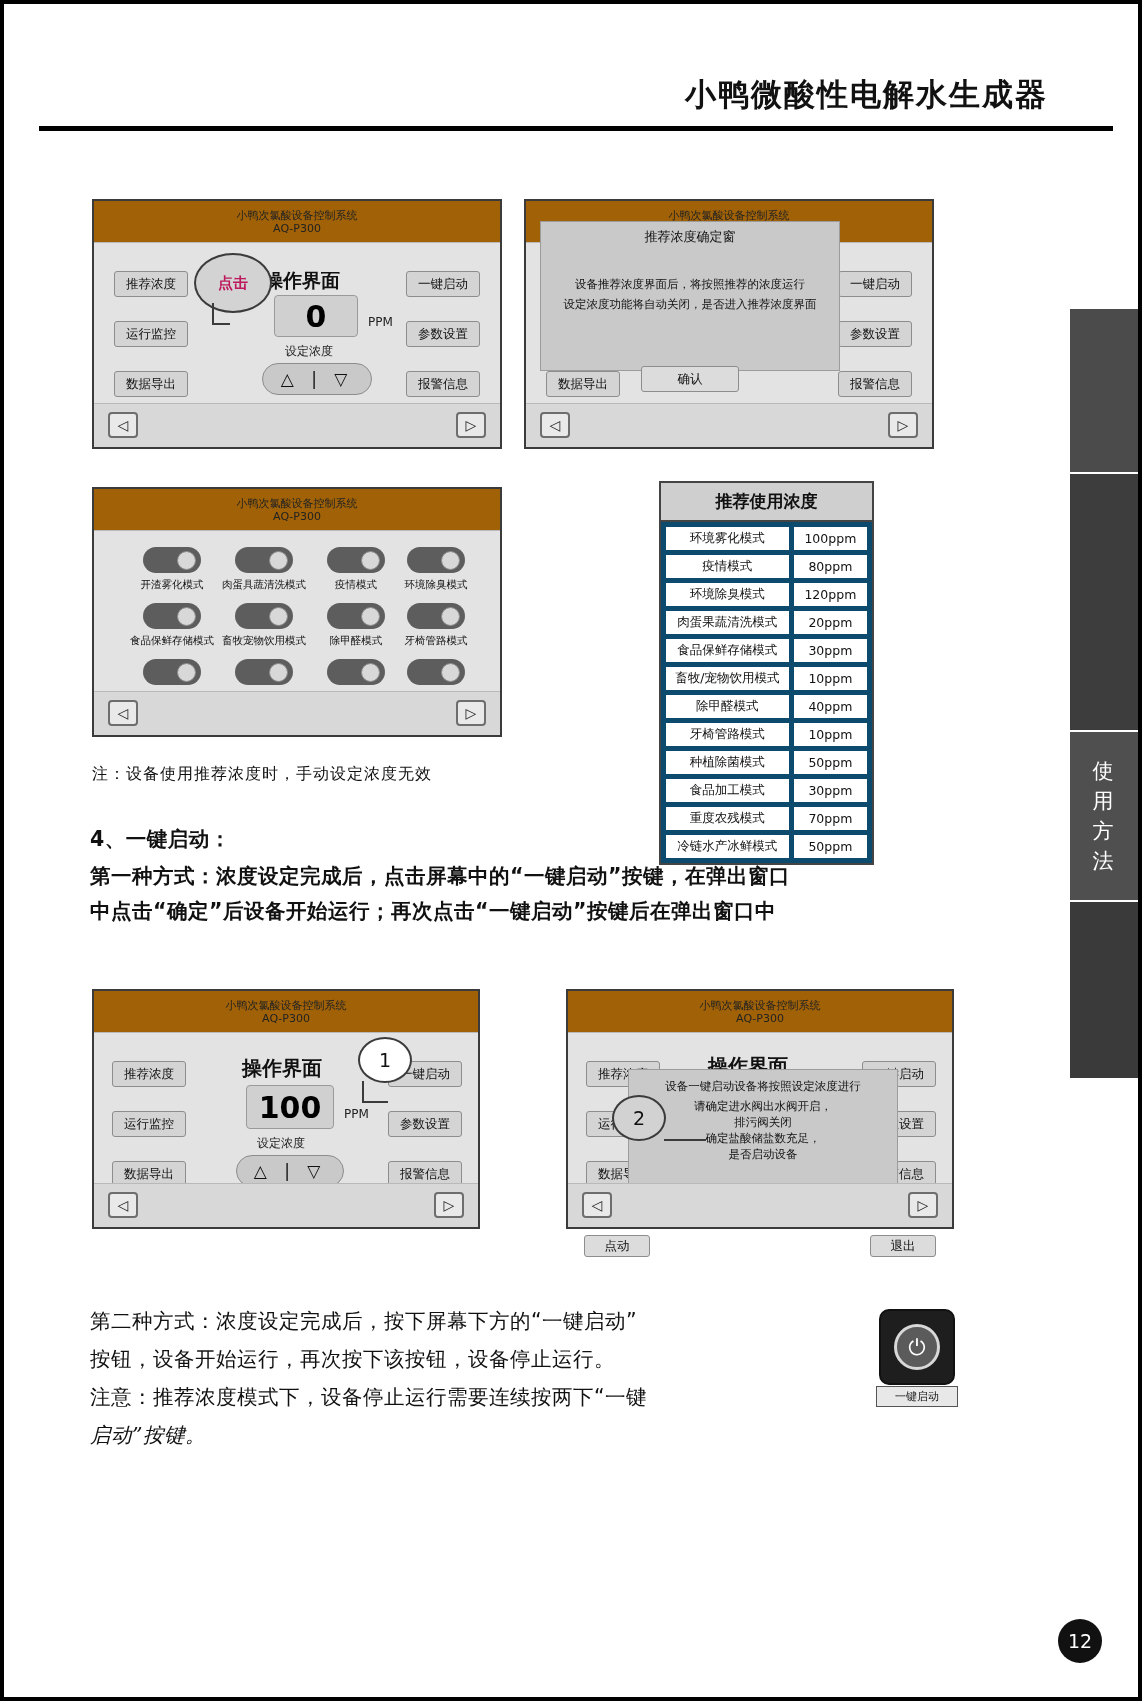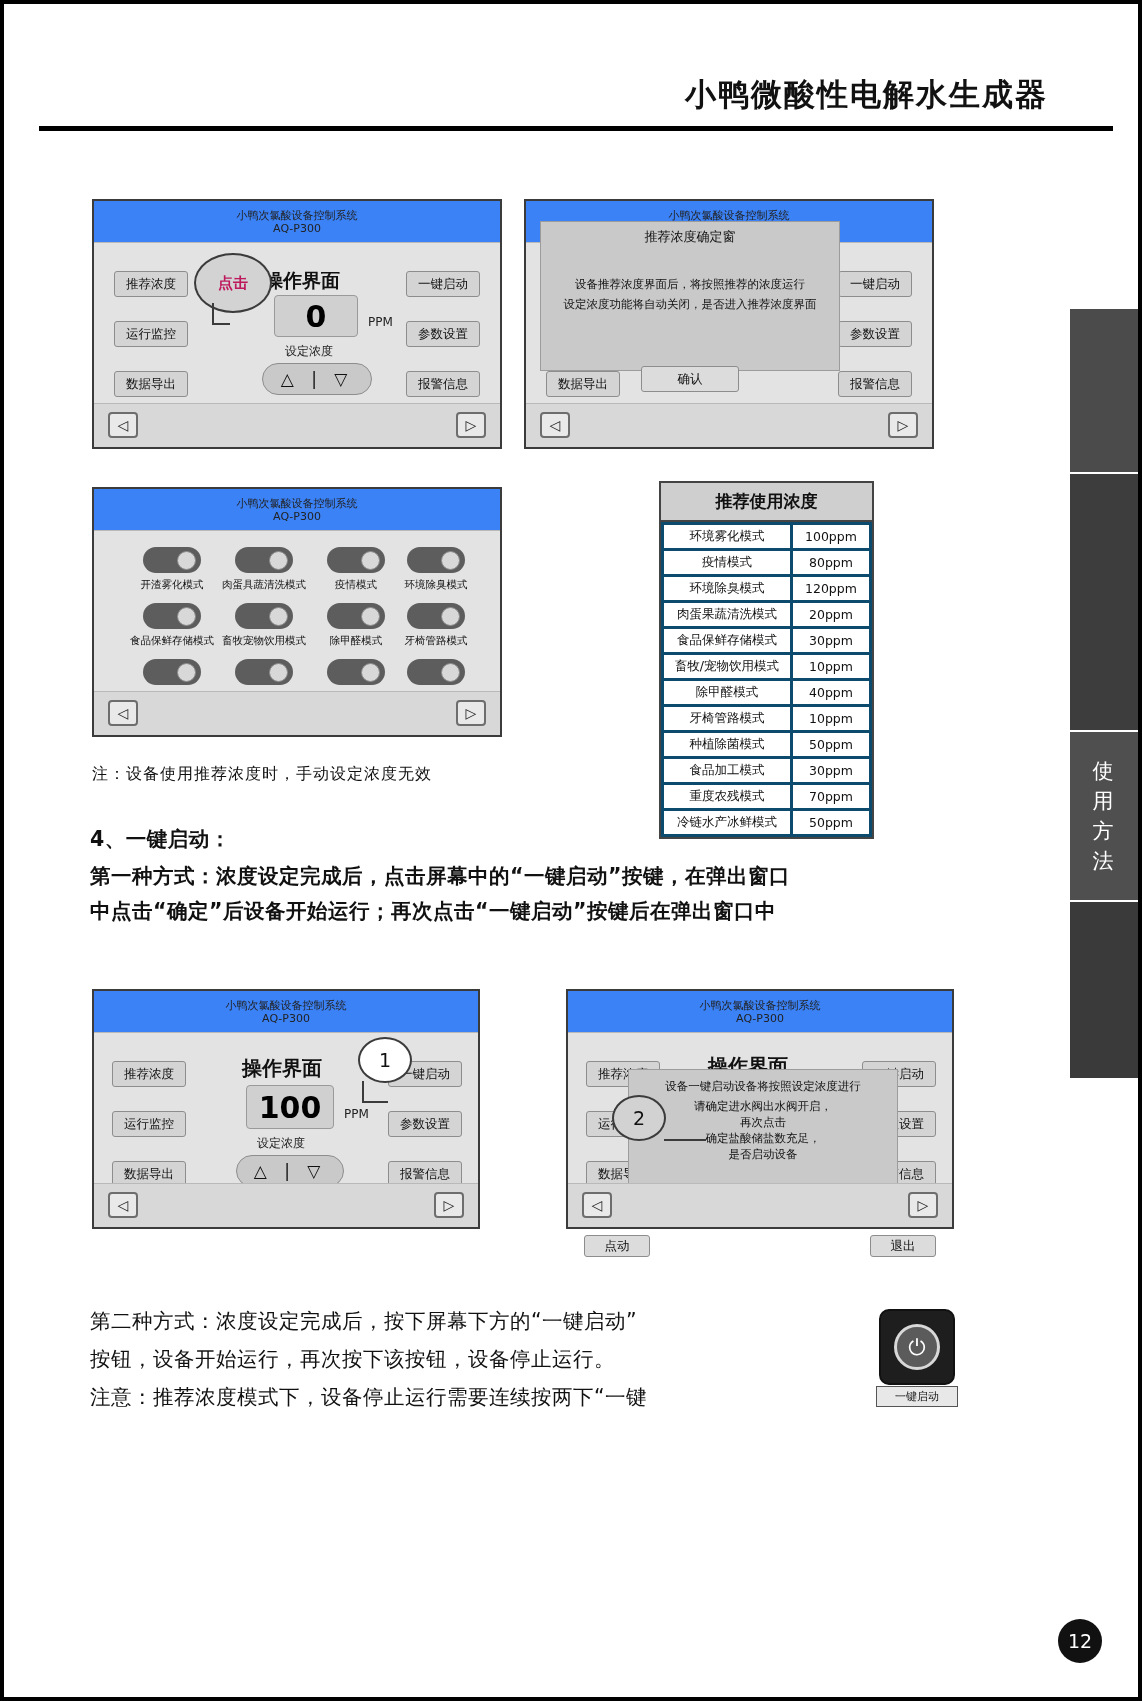--- a/index.html
+++ b/index.html
@@ -43,21 +43,21 @@
     position:absolute; left:35px; right:25px; top:122px;
     height:5px; background:#000;
   }
   
   .hmi {
     position:absolute;
     background:#e3e3e3;
     border:2px solid #3b3b3b;
   }
   .hmi .titlebar {
-    height:42px; background:#3b82f6;
+    height:42px; background:#a16207;
     border-bottom:1px solid #b9b9b9;
     display:flex; flex-direction:column; align-items:center; justify-content:center;
     font-size:11px; line-height:13px; color:#222;
   }
   .hmi .body { position:relative; height:calc(100% - 42px - 44px); background:#e3e3e3; }
   .hmi .footer {
     height:44px; background:#d8d8d8; border-top:1px solid #b9b9b9;
     position:relative;
   }
   .navbtn {
@@ -134,21 +134,21 @@
   .conc-table {
     position:absolute; border:2px solid #444; background:#fff;
   }
   .conc-head {
     background:#cfcfcf; border-bottom:2px solid #444;
     text-align:center; font-weight:bold; font-size:17px; padding:7px 0;
     color:#111;
   }
   table.conc { width:100%; border-collapse:collapse; }
   table.conc td {
-    border:3px solid #0c4a6e; font-size:12.5px; padding:3px 4px; color:#111;
+    border:5px solid #0c4a6e; font-size:12.5px; padding:3px 4px; color:#111;
   }
   table.conc td.name { text-align:center; width:62%; }
   table.conc td.val { text-align:center; }
   
   .note {
     position:absolute; font-size:16px; color:#111; letter-spacing:1px;
   }
   .para {
     position:absolute; font-size:20.5px; line-height:35px; color:#111;
     letter-spacing:0.5px;
@@ -431,21 +431,21 @@
 
       <div class="key" style="right:16px; top:28px; width:74px; height:26px;">一键启动</div>
       <div class="key" style="right:16px; top:78px; width:74px; height:26px;">参数设置</div>
       <div class="key" style="right:16px; top:128px; width:74px; height:26px;">报警信息</div>
 
       <div class="screen-title" style="left:140px; top:20px; font-size:20px;">操作界面</div>
 
       <div class="dialog" style="left:60px; top:36px; width:270px; height:124px;">
         <div class="dtext" style="padding-top:8px;">设备一键启动设备将按照设定浓度进行</div>
         <div class="dtext" style="padding:0 10px;">请确定进水阀出水阀开启，</div>
-        <div class="dtext" style="padding:0 10px;">再次点击</div>
+        <div class="dtext" style="padding:0 10px;">排污阀关闭</div>
         <div class="dtext" style="padding:0 10px;">确定盐酸储盐数充足，</div>
         <div class="dtext" style="padding:0 10px;">是否启动设备</div>
         <div class="dbtn" style="left:86px; top:96px; width:92px; height:22px;">确定</div>
       </div>
 
       <div class="balloon grey" style="left:44px; top:62px;">2</div>
       <div style="position:absolute; left:96px; top:86px; width:42px; height:22px;
                   border-bottom:2px solid #3b3b3b;"></div>
 
       <div class="dbtn" style="left:16px; top:168px; width:66px; height:22px;">点动</div>
@@ -453,20 +453,21 @@
     </div>
     <div class="footer">
       <div class="navbtn left">◁</div>
       <div class="navbtn right">▷</div>
     </div>
   </div>
 
   <div class="para" style="left:86px; top:1300px; width:820px;">第二种方式：浓度设定完成后，按下屏幕下方的“一键启动”</div>
   <div class="para" style="left:86px; top:1338px; width:820px;">按钮，设备开始运行，再次按下该按钮，设备停止运行。</div>
   <div class="para" style="left:86px; top:1376px; width:820px;">注意：推荐浓度模式下，设备停止运行需要连续按两下“一键</div>
+  <div class="para ital" style="left:86px; top:1414px; width:820px;">启动”按键。</div>
 
   <div class="power" style="left:875px; top:1305px;">
     <div class="ring">⏻</div>
   </div>
   <div class="power-cap" style="left:872px; top:1382px; width:82px;">一键启动</div>
 
   <div class="page-num">12</div>
 
 </div>
 

